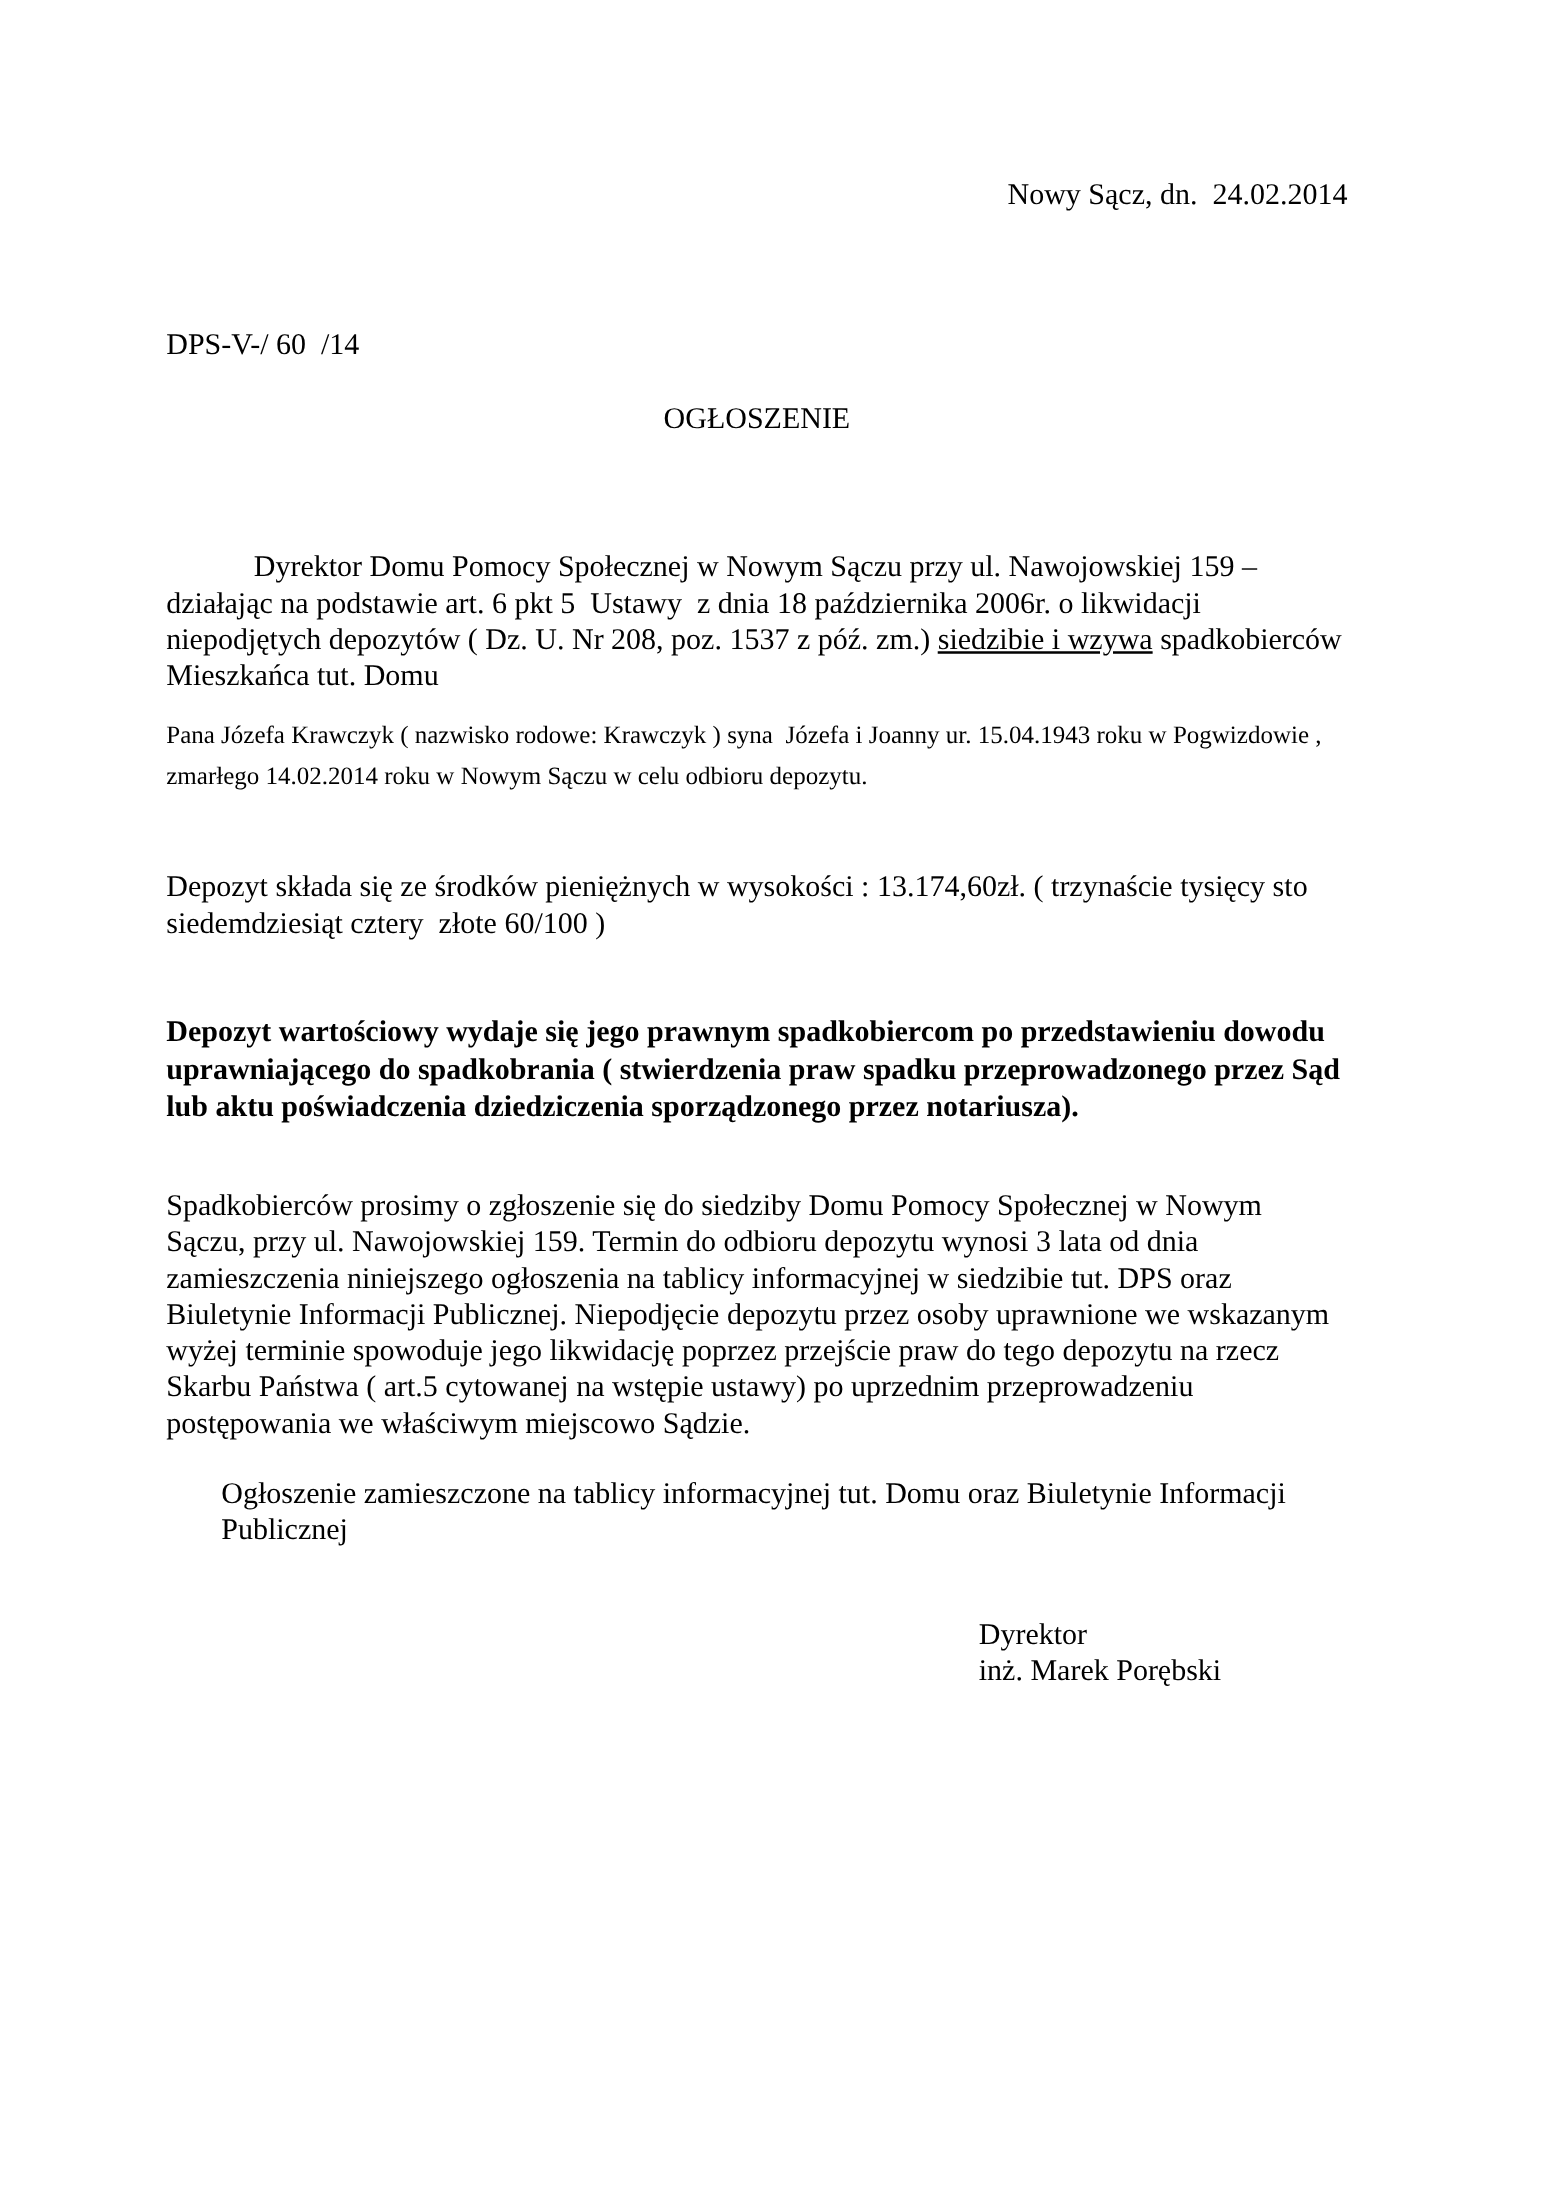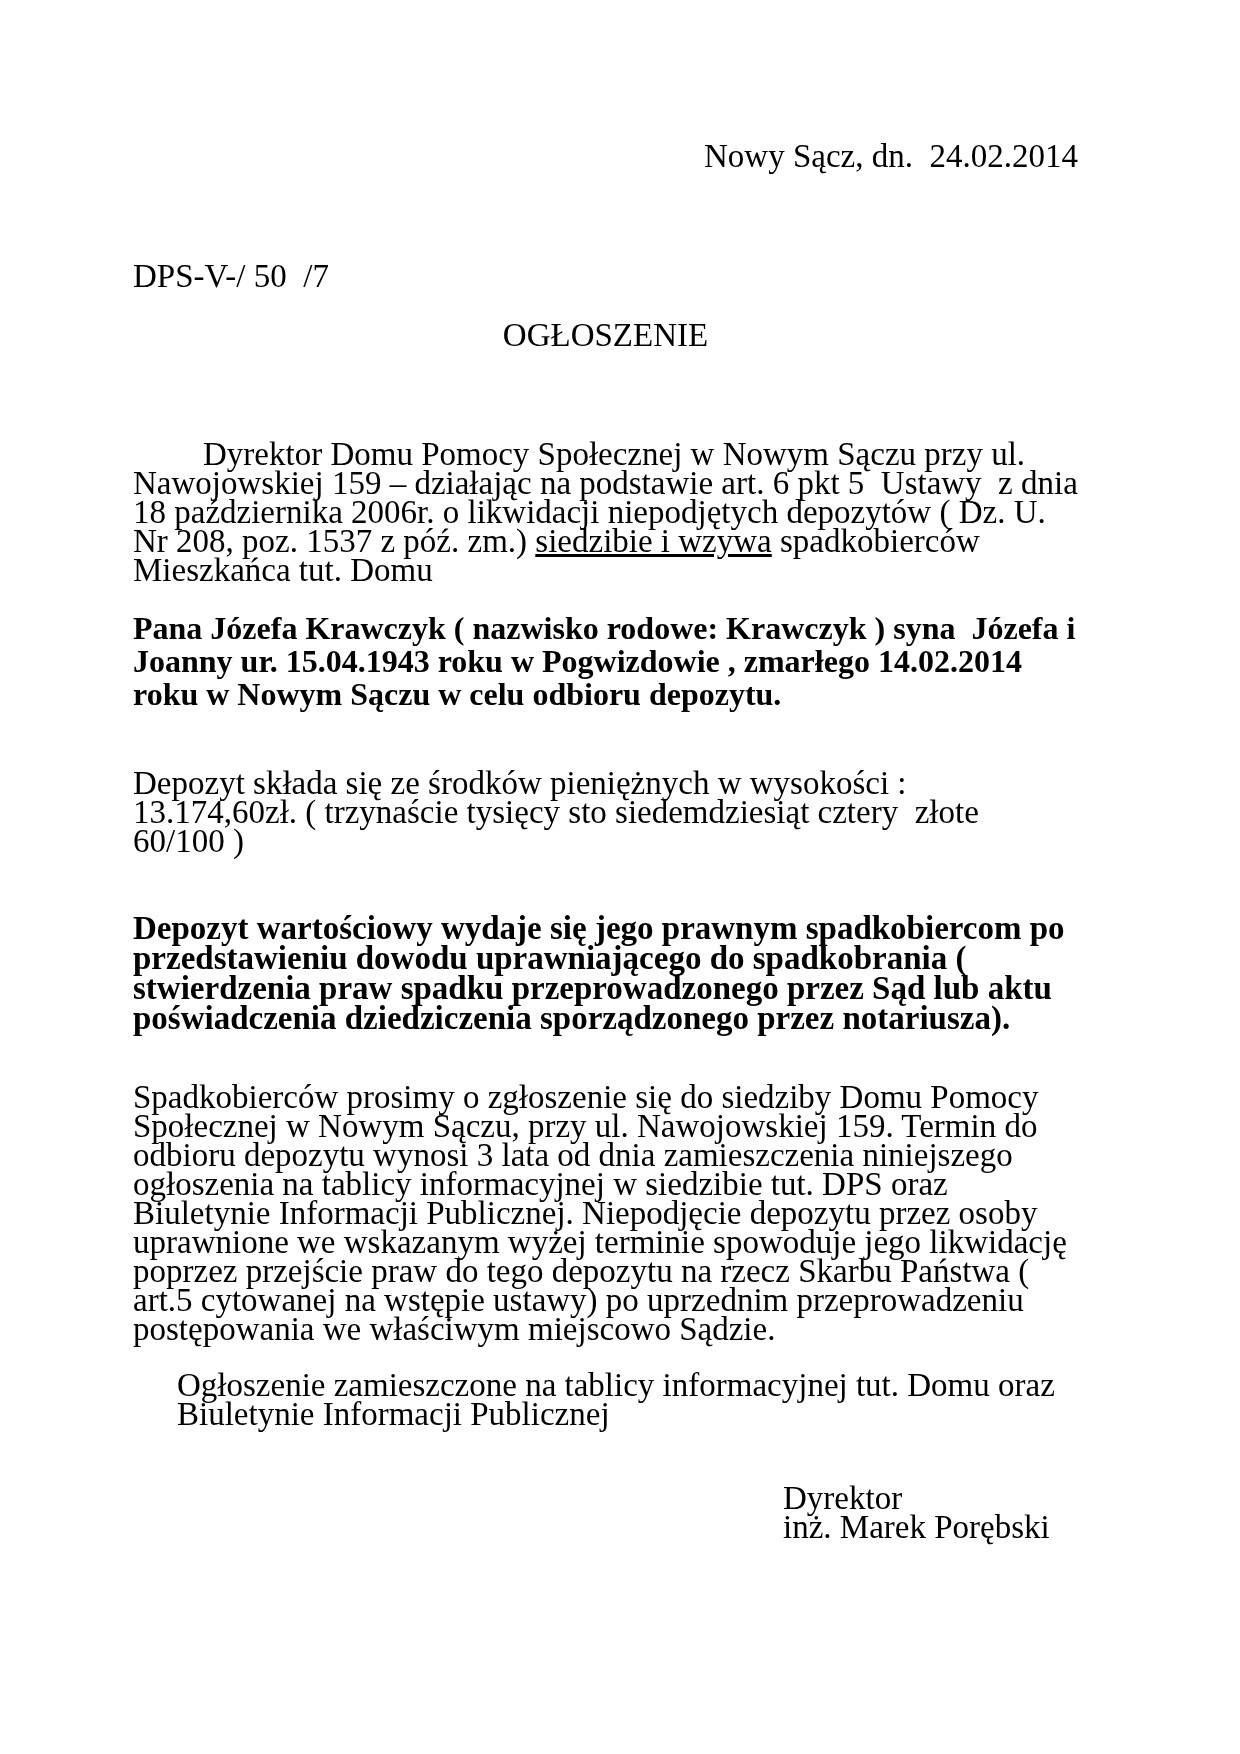--- a/index.html
+++ b/index.html
@@ -12,21 +12,21 @@
     position: relative;
     overflow: hidden;
   }
   .page {
     width: 1240px;
     min-height: 1754px;
     padding: 0 162px 40px 133px;
     background: #ffffff;
   }
   .text {
-    font-size: 33px;
+    font-size: 24px;
     line-height: 29px;
     white-space: pre-wrap;
   }
   .dateline {
     margin-top: 142px;
     text-align: right;
   }
   .reference {
     margin-top: 91px;
   }
@@ -35,23 +35,23 @@
     text-align: center;
   }
   .intro {
     margin-top: 90px;
     text-indent: 70px;
   }
   .underlined {
     text-decoration: underline;
   }
   .subject {
-    margin-top: 27px;
-    font-weight: bold;
-    font-size: 32px;
+    margin-top: 16px;
+    font-weight: normal;
+    font-size: 20px;
     line-height: 33px;
     white-space: pre-wrap;
   }
   .deposit {
     margin-top: 58px;
     font-family: Liberation Serif, serif;
   }
   .release {
     margin-top: 57px;
     font-weight: bold;
@@ -71,21 +71,21 @@
     text-align: left;
   }
 </style>
 </head>
 <body>
 
 <div class="page">
 
   <div class="text dateline">Nowy Sącz, dn.  24.02.2014</div>
 
-  <div class="text reference">DPS-V-/ 50  /7</div>
+  <div class="text reference">DPS-V-/ 60  /14</div>
 
   <div class="text title">OGŁOSZENIE</div>
 
   <p class="text intro"><span>Dyrektor Domu Pomocy Społecznej w Nowym Sączu przy ul. Nawojowskiej 159 – działając na podstawie art. 6 pkt 5  Ustawy  z dnia 18 października 2006r. o likwidacji niepodjętych depozytów ( Dz. U. Nr 208, poz. 1537 z póź. zm.) </span><span class="underlined">siedzibie i wzywa</span><span> spadkobierców Mieszkańca tut. Domu</span></p>
 
   <p class="subject">Pana Józefa Krawczyk ( nazwisko rodowe: Krawczyk ) syna  Józefa i Joanny ur. 15.04.1943 roku w Pogwizdowie , zmarłego 14.02.2014 roku w Nowym Sączu w celu odbioru depozytu.</p>
 
   <p class="text deposit">Depozyt składa się ze środków pieniężnych w wysokości : 13.174,60zł. ( trzynaście tysięcy sto siedemdziesiąt cztery  złote 60/100 )</p>
 
   <p class="text release">Depozyt wartościowy wydaje się jego prawnym spadkobiercom po przedstawieniu dowodu uprawniającego do spadkobrania ( stwierdzenia praw spadku przeprowadzonego przez Sąd lub aktu poświadczenia dziedziczenia sporządzonego przez notariusza).</p>

